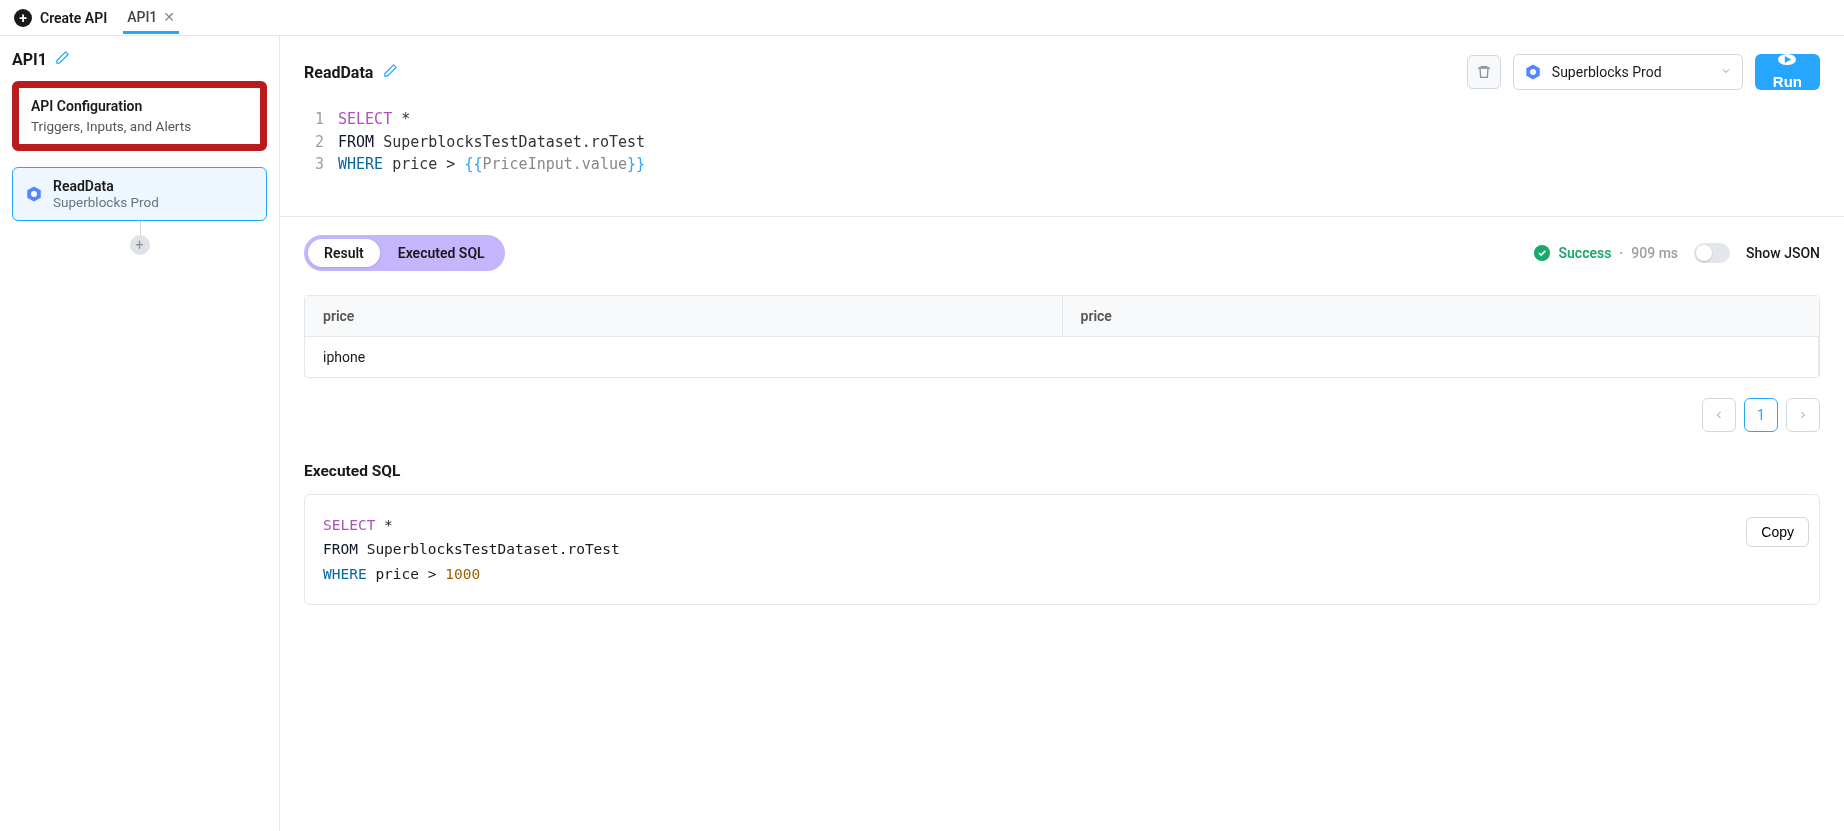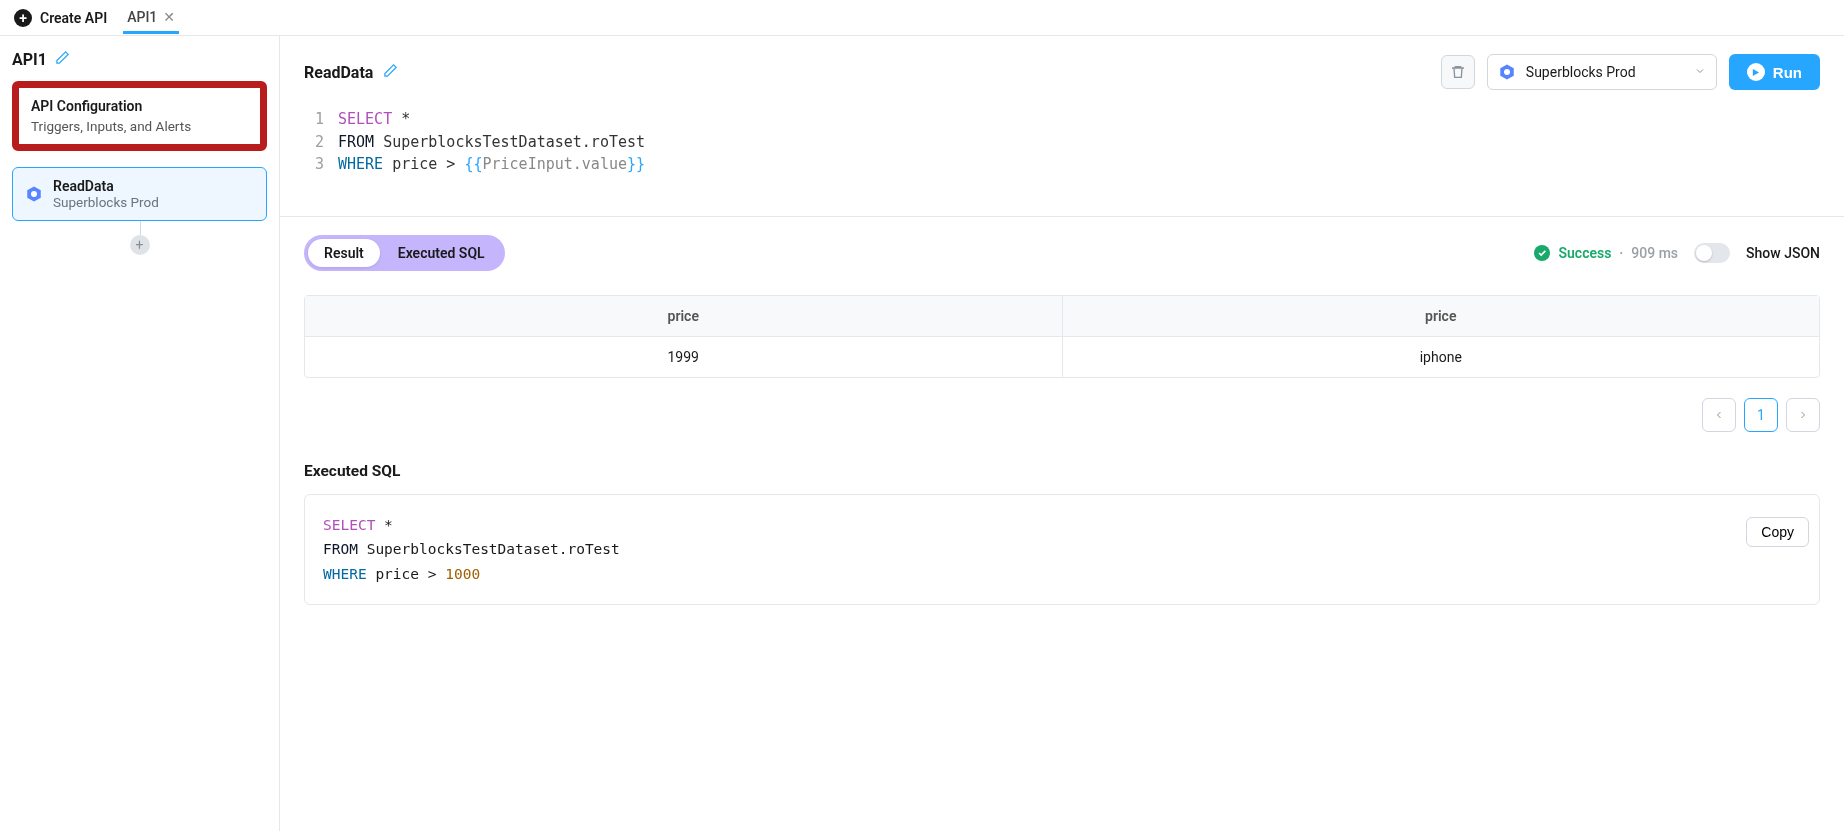--- a/index.html
+++ b/index.html
@@ -29,21 +29,21 @@
 .addplus-wrap::before { content: ""; position: absolute; top: 0; left: 50%; width: 1px; height: 14px; background: #d0d7de; }
 .addplus { margin-top: 14px; width: 20px; height: 20px; border-radius: 50%; background: #dfe3e8; color: #868e96; display: flex; align-items: center; justify-content: center; font-size: 14px; cursor: pointer; }
 
 .main { flex: 1; display: flex; flex-direction: column; }
 .header { display: flex; align-items: center; padding: 18px 24px 8px; gap: 12px; }
 .header .title { font-weight: 700; font-size: 16px; display: flex; align-items: center; gap: 10px; }
 .header-spacer { flex: 1; }
 .trash { width: 34px; height: 34px; border: 1px solid #d0d7de; border-radius: 6px; background: #f6f8fa; display: flex; align-items: center; justify-content: center; color: #8b949e; cursor: pointer; }
 .select { height: 36px; border: 1px solid #d0d7de; border-radius: 6px; padding: 0 30px 0 10px; display: flex; align-items: center; gap: 10px; min-width: 230px; position: relative; cursor: pointer; }
 .select .chev { position: absolute; right: 10px; color: #8b949e; }
-.run-btn { height: 36px; background: #27a6ff; color: #fff; border: none; border-radius: 6px; padding: 0 18px; font-weight: 600; display: flex; align-items: center; gap: 8px; cursor: pointer; font-size: 15px;}
+.run-btn { height: 36px; background: #27a6ff; color: #fff; border: none; border-radius: 6px; padding: 0 18px; font-weight: 600; display: flex; align-items: center; gap: 8px; cursor: pointer; font-size: 15px; flex-direction: column;}
 .play { width: 18px; height: 18px; border-radius: 50%; background: #fff; display: flex; align-items: center; justify-content: center; }
 .play svg { display:block; }
 
 .codebox { padding: 10px 24px 40px 24px; font-family: ui-monospace, SFMono-Regular, Menlo, monospace; font-size: 15px; line-height: 1.5; }
 .codeline { display: flex; }
 .ln { width: 20px; text-align: right; color: #9aa0a6; margin-right: 14px; user-select: none; }
 .kw-select { color: #b14fbb; }
 .kw-from { color: #0f172a; }
 .kw-where { color: #0369a1; }
 .lit { color: #333; }
@@ -59,21 +59,21 @@
 .pill { padding: 6px 16px; border-radius: 16px; font-weight: 600; font-size: 14px; cursor: pointer; color: #1a1a1a;}
 .pill.active { background: #fff; box-shadow: 0 1px 3px rgba(0,0,0,0.1); }
 .panel-spacer { flex: 1; }
 .status { display: flex; align-items: center; gap: 8px; color: #18a96b; font-weight: 600; }
 .status .check { width: 16px; height: 16px; border-radius: 50%; background: #18a96b; display: flex; align-items: center; justify-content: center; }
 .ms { color: #9aa0a6; font-weight: 500; }
 .toggle { width: 36px; height: 20px; background: #e3e6ea; border-radius: 10px; position: relative; cursor: pointer; }
 .toggle .knob { width: 16px; height: 16px; background: #fff; border-radius: 50%; position: absolute; top: 2px; left: 2px; box-shadow: 0 1px 2px rgba(0,0,0,0.2); }
 .showjson { font-weight: 500; }
 
-.table { border: 1px solid #e5e7eb; border-radius: 4px; margin-top: 24px; width: 100%; text-align: center; }
+.table { border: 1px solid #e5e7eb; border-radius: 4px; margin-top: 24px; width: 100%; }
 .table .row { display: flex; }
 .table .cell { padding: 12px 18px; flex: 1; }
 .table .hdr { background: #f8f9fa; font-weight: 600; color: #555; border-bottom: 1px solid #e5e7eb; }
 .table .cell:first-child { border-right: 1px solid #e5e7eb; }
 
 .pager { display: flex; justify-content: flex-end; gap: 8px; margin-top: 20px; }
 .pbtn { width: 34px; height: 34px; border: 1px solid #d0d7de; border-radius: 6px; display: flex; align-items: center; justify-content: center; color: #8b949e; cursor: pointer; }
 .pbtn.active { border-color: #27a6ff; color: #27a6ff; }
 
 .execsql-title { font-weight: 700; font-size: 15.5px; margin-top: 30px; margin-bottom: 14px; }
@@ -203,21 +203,20 @@
           </div>
         <span class="showjson">Show JSON</span>
       </div>
 
       <div class="table">
         <div class="row hdr">
           <div class="cell">price</div>
           <div class="cell">price</div>
         </div>
         <div class="row">
-          <div class="cell">1999</div>
           <div class="cell">iphone</div>
         </div>
       </div>
 
       <div class="pager">
         <div class="pbtn">
           <svg width="12" height="12" viewBox="0 0 24 24" fill="none" stroke="currentColor" stroke-width="2">
               <path d="M15 18l-6-6 6-6"></path>
             </svg>
         </div>

